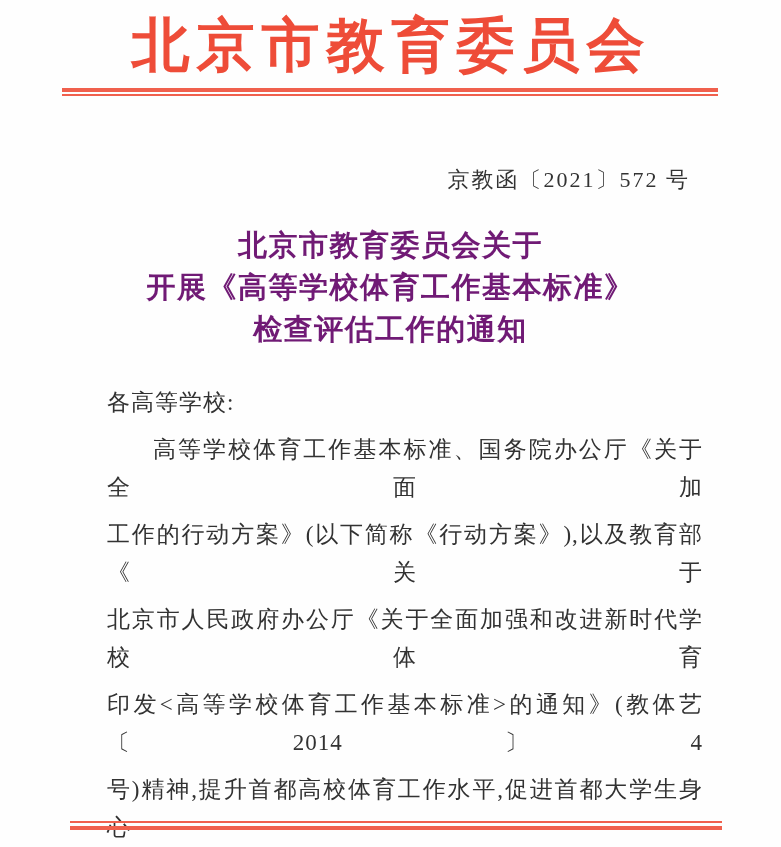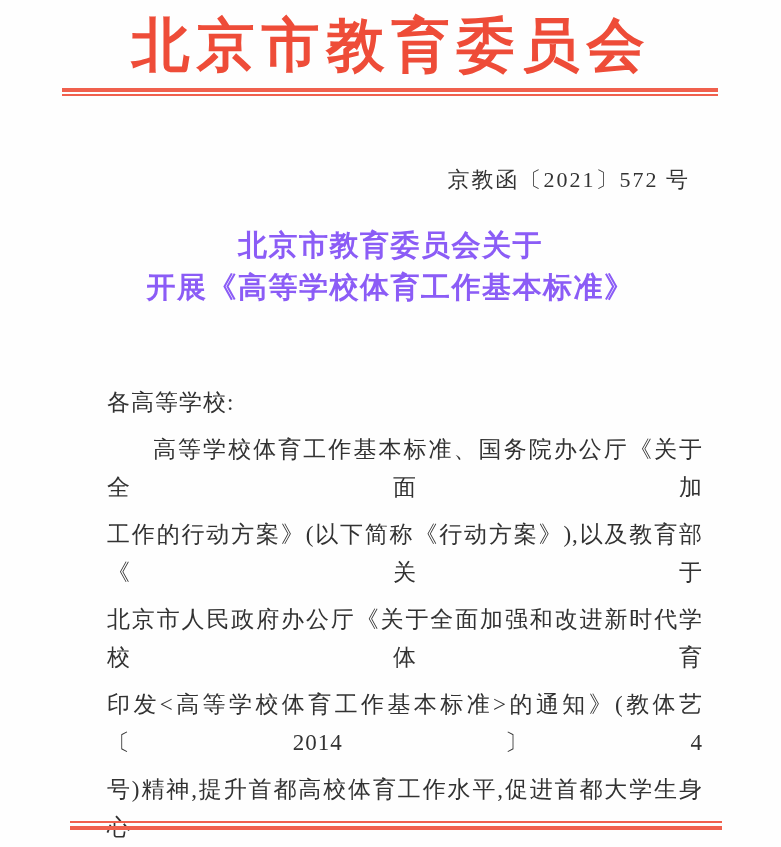--- a/index.html
+++ b/index.html
@@ -63,21 +63,21 @@
     .doc-title {
       position: absolute;
       top: 224px;
       left: 0;
       width: 100%;
       text-align: center;
       font-size: 29px;
       line-height: 42px;
       font-weight: 700;
       letter-spacing: 1.5px;
-      color: #8b5cf6;
+      color: #701a75;
     }
     
     .body-block {
       position: absolute;
       top: 376px;
       left: 99px;
       width: 612px;
       font-size: 23px;
       letter-spacing: 1px;
       color: #323232;
@@ -104,20 +104,21 @@
     <div class="bar-thick"></div>
     <div class="bar-gap"></div>
     <div class="bar-thin"></div>
   </div>
 
   <div class="doc-number">京教函〔2021〕572 号</div>
 
   <div class="doc-title">
     <div class="title-line">北京市教育委员会关于</div>
     <div class="title-line">开展《高等学校体育工作基本标准》</div>
+    <div class="title-line">检查评估工作的通知</div>
   </div>
 
   <div class="body-block">
     <div class="line">各高等学校:</div>
     <div class="line indent just">高等学校体育工作基本标准、国务院办公厅《关于全面加</div>
     <div class="line just">工作的行动方案》(以下简称《行动方案》),以及教育部《关于</div>
     <div class="line just">北京市人民政府办公厅《关于全面加强和改进新时代学校体育</div>
     <div class="line just">印发&lt;高等学校体育工作基本标准&gt;的通知》(教体艺〔2014〕4</div>
     <div class="line just">号)精神,提升首都高校体育工作水平,促进首都大学生身心</div>
     <div class="line just">健康发展,我委将开展《高等学校体育工作基本标准》检查评</div>

